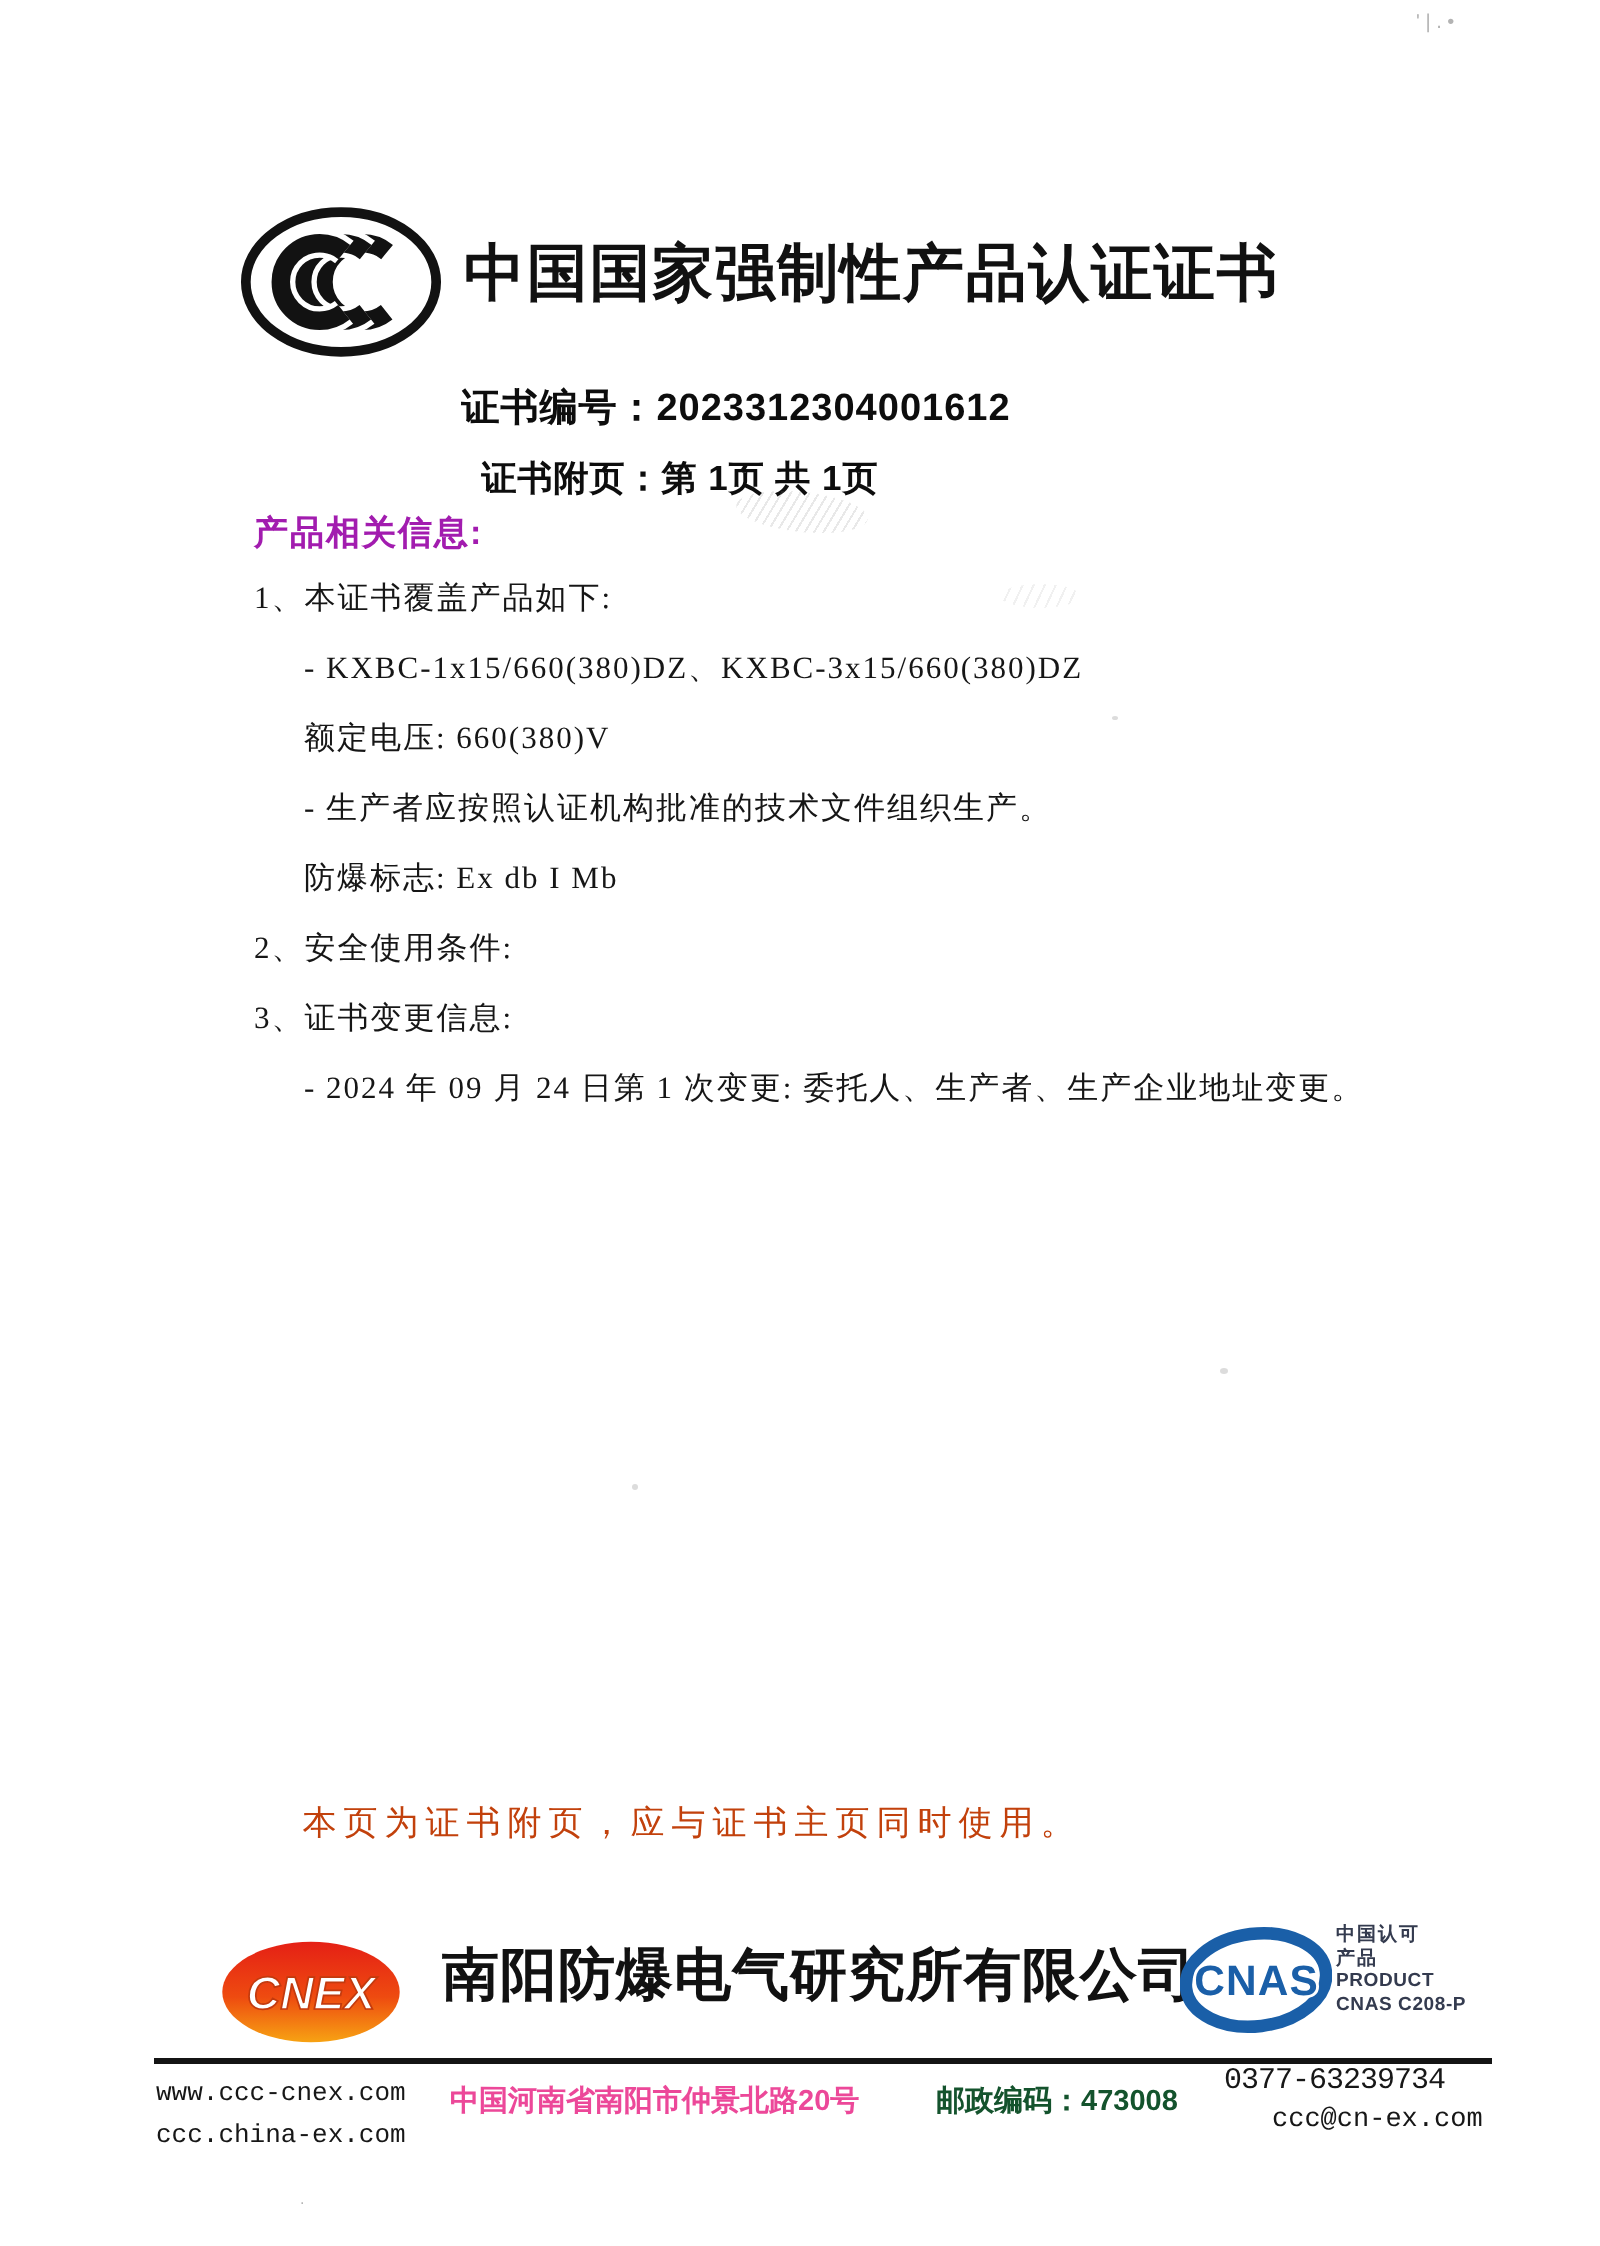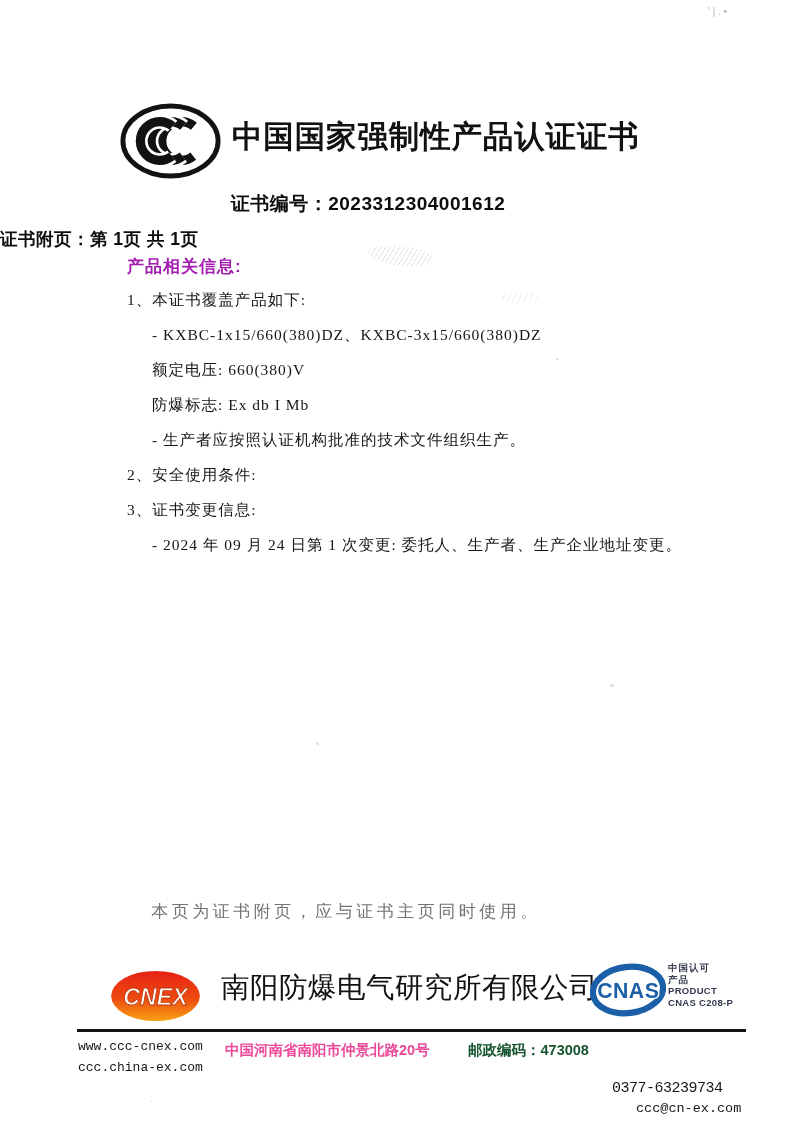--- a/index.html
+++ b/index.html
@@ -19,51 +19,51 @@
     white-space:nowrap; transform:scaleX(.98); transform-origin:left;
   }
 
   
   .cert-line1 {
     position:absolute; left:0; top:191px; width:726px; text-align:center;
     font-family:"Liberation Sans", sans-serif; font-weight:700;
     font-size:19px; color:#0d0d0d; letter-spacing:.5px; padding-left:10px;
   }
   .cert-line2 {
-    position:absolute; left:0; top:227px; width:680px; text-align:left;
+    position:absolute; left:0; top:227px; width:680px; text-align:center;
     font-family:"Liberation Sans", sans-serif; font-weight:700;
     font-size:17.5px; color:#0d0d0d; letter-spacing:.5px;
   }
 
   
   .content { position:absolute; left:127px; top:255px; width:600px; }
   .content-heading {
     font-family:"Liberation Sans", sans-serif;
     font-size:17px; font-weight:700; color:#a21caf;
     letter-spacing:1px; margin-bottom:13px;
   }
   .line {
     font-size:15.5px; color:#161616; letter-spacing:1px;
     line-height:17px; margin-bottom:18px; white-space:nowrap;
   }
   .line.ind2 { margin-left:25px; }
 
   
   .footnote {
     position:absolute; left:0; top:900px; width:692px; text-align:center;
-    font-size:17px; color:#737373; letter-spacing:3.5px;
+    font-size:17px; color:#c2410c; letter-spacing:3.5px;
   }
 
   
   .issuer { position:absolute; left:0; top:952px; width:800px; height:78px; }
   .cnex-logo { position:absolute; left:109px; top:17px; }
   .company-name {
     position:absolute; left:221px; top:17px; white-space:nowrap;
     font-family:"Liberation Sans", sans-serif;
-    font-size:28.5px; font-weight:400; color:#111; letter-spacing:.5px;
+    font-size:28.5px; font-weight:700; color:#111; letter-spacing:.5px;
   }
   .cnas-group { position:absolute; left:590px; top:5px; width:160px; height:62px; }
   .cnas-logo { position:absolute; left:0; top:6px; }
   .cnas-text { position:absolute; left:78px; top:5px;
     font-family:Liberation Sans, sans-serif; color:#343b4f; line-height:11.5px; }
   .cnas-text div { font-weight:700; white-space:nowrap; }
   .cnas-cn  { font-size:9.5px; letter-spacing:1px; }
   .cnas-en  { font-size:9.5px; letter-spacing:.3px; }
 
   
@@ -80,21 +80,21 @@
   }
   .foot-postcode {
     position:absolute; left:468px; top:1041px; white-space:nowrap;
     font-family:"Liberation Sans", sans-serif; font-weight:700;
     font-size:14.5px; color:#14532d;
   }
   .foot-contact {
     position:absolute; left:612px; top:1031px; white-space:nowrap;
     font-family:"Liberation Mono", monospace; color:#171717;
   }
-  .foot-phone { font-size:15px; line-height:20px; letter-spacing:-.5px;margin-top:48px; }
+  .foot-phone { font-size:15px; line-height:20px; letter-spacing:-.5px; }
   .foot-email { font-size:13.5px; line-height:20px;margin-left:24px; }
 
   
   .speck { position:absolute; color:#9a9a9a; font-size:10px; opacity:.75;
     font-family:"Liberation Sans", sans-serif; }
   .smudge {
     position:absolute; left:368px; top:246px; width:66px; height:20px;
     background:repeating-linear-gradient(115deg, rgba(130,130,130,.4) 0 1px, transparent 1px 4px);
     border-radius:50%; opacity:.45; transform:rotate(6deg);
   }
@@ -130,22 +130,22 @@
   </div>
   <div class="cert-line2">
     <span>证书附页：</span><span>第 1页 共 1页</span>
   </div>
 
   <div class="content">
     <div class="content-heading">产品相关信息:</div>
     <div class="line ind1">1、本证书覆盖产品如下:</div>
     <div class="line ind2">- KXBC-1x15/660(380)DZ、KXBC-3x15/660(380)DZ</div>
     <div class="line ind2">额定电压: 660(380)V</div>
+    <div class="line ind2">- 生产者应按照认证机构批准的技术文件组织生产。</div>
     <div class="line ind2">防爆标志: Ex db I Mb</div>
-    <div class="line ind2">- 生产者应按照认证机构批准的技术文件组织生产。</div>
     <div class="line ind1">2、安全使用条件:</div>
     <div class="line ind1">3、证书变更信息:</div>
     <div class="line ind2">- 2024 年 09 月 24 日第 1 次变更: 委托人、生产者、生产企业地址变更。</div>
   </div>
 
   <div class="footnote">本页为证书附页，应与证书主页同时使用。</div>
 
   <div class="issuer">
     <div class="cnex-logo">
       <svg width="93" height="54" viewBox="0 0 96 56">

